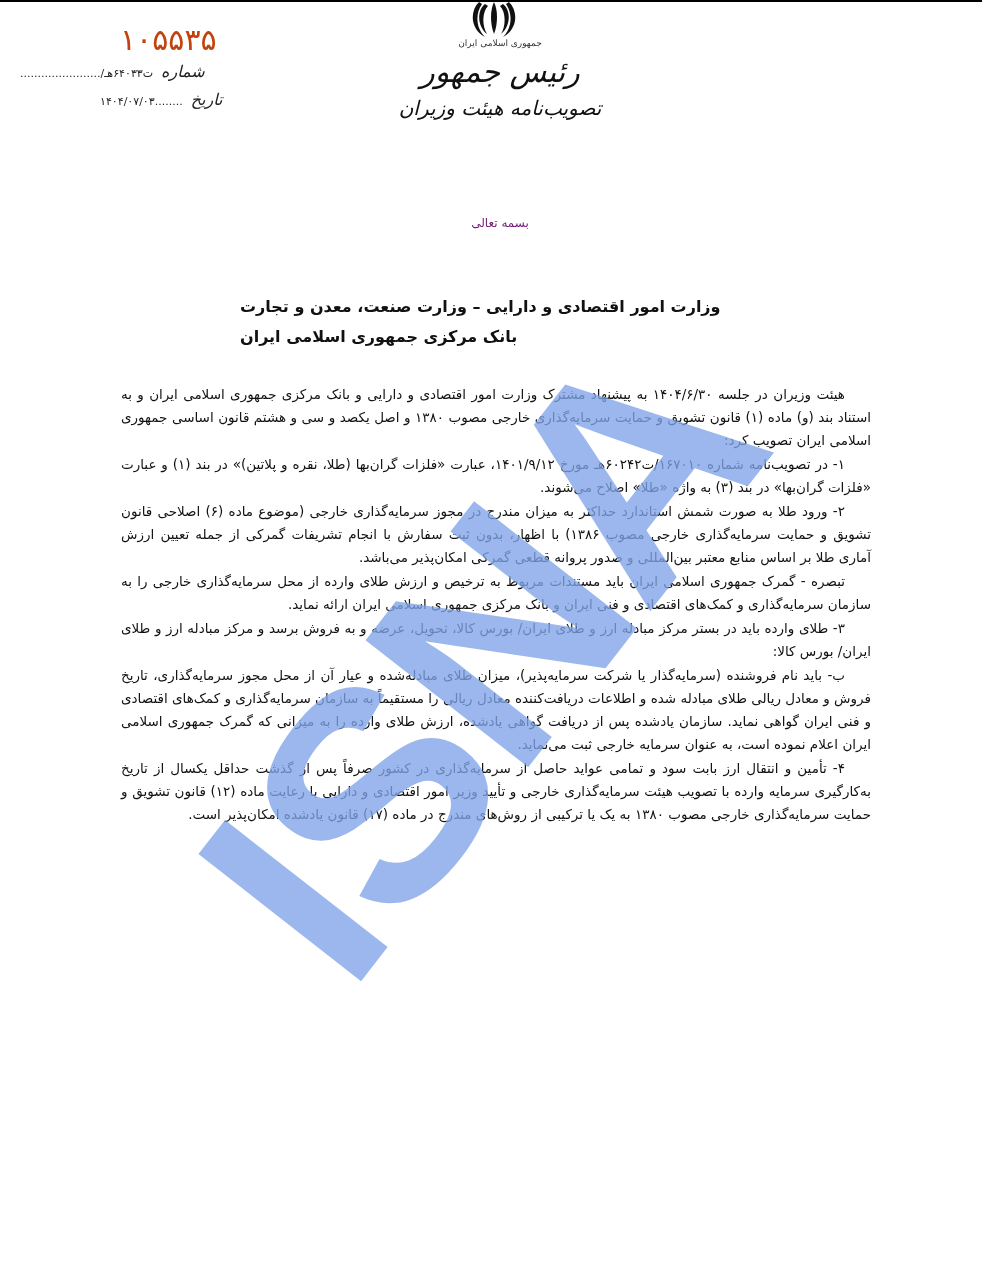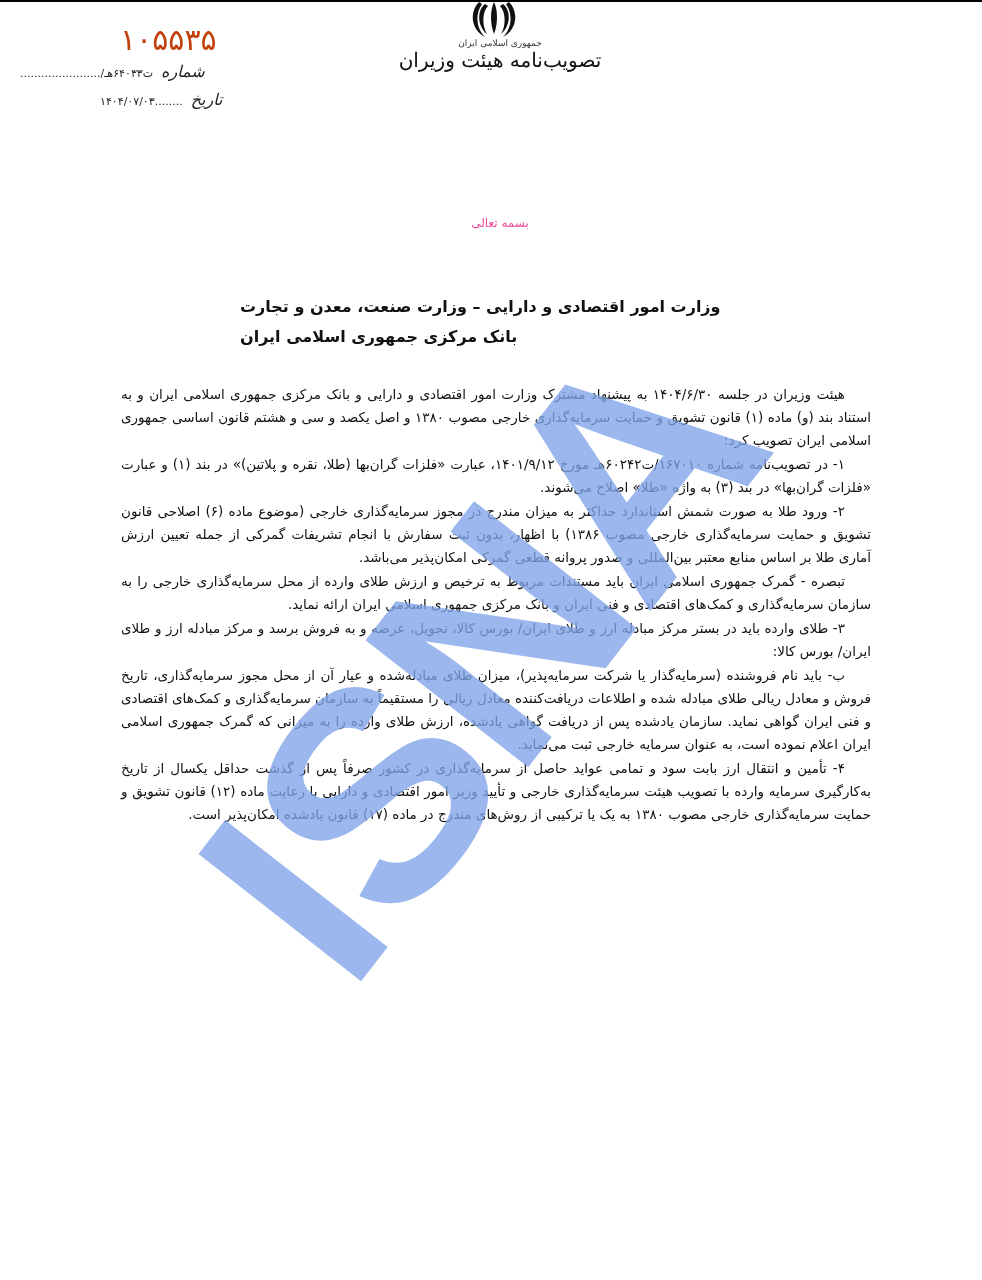--- a/index.html
+++ b/index.html
@@ -9,22 +9,22 @@
   .meta .bignum{position:absolute;left:100px;top:0;font-size:30px;letter-spacing:2px;direction:ltr;font-family:"DejaVu Sans",sans-serif;color:#c2410c;}
   .meta .row{position:absolute;display:flex;gap:8px;align-items:baseline;white-space:nowrap;}
   .meta .row1{left:0;top:40px;}
   .meta .row2{left:80px;top:68px;}
   .meta .lbl{font-style:italic;font-family:"DejaVu Serif",serif;font-size:16px;}
   .meta .val{font-size:11px;direction:ltr;}
   .emblem{position:absolute;left:471px;top:0;width:46px;height:38px;}
   .letterhead{position:absolute;left:380px;top:38px;width:240px;text-align:center;direction:rtl;font-family:"DejaVu Serif",serif;}
   .letterhead .rep{font-size:9px;color:#333;text-align:center;}
   .letterhead .pres{font-size:30px;font-style:italic;margin-top:6px;line-height:36px;}
-  .letterhead .cab{font-size:20px;}
-  .bism{position:absolute;left:250px;top:212px;width:500px;text-align:center;direction:rtl;font-size:12px;color:#ec4899;line-height:22px;}
+  .letterhead .cab{font-size:20px;font-style:italic;margin-top:6px;}
+  .bism{position:absolute;left:250px;top:212px;width:500px;text-align:center;direction:rtl;font-size:12px;color:#701a75;line-height:22px;}
   .addressees{position:absolute;left:240px;top:292px;width:520px;text-align:left;direction:rtl;font-weight:bold;font-size:16px;line-height:30px;}
   .body{position:absolute;left:120px;top:382px;width:752px;direction:rtl;text-align:justify;font-size:13.5px;line-height:23px;color:#111;}
   .body p{margin:1px;text-indent:26px;}
   .watermark{position:absolute;left:100px;top:420px;width:760px;height:480px;pointer-events:none;}
   .watermark span{position:absolute;left:50%;top:50%;transform:translate(-50%,-50%) rotate(-52deg);font-family:"Liberation Sans",sans-serif;font-weight:bold;font-size:300px;color:#7fa4e8;opacity:0.78;letter-spacing:-6px;white-space:nowrap;}
 </style>
 </head>
 <body>
 
 <div class="topline"></div>
@@ -46,20 +46,21 @@
     <path d="M23 2 C19 10 19 24 23 34 C27 24 27 10 23 2 Z" fill="#111"></path>
     <path d="M14 4 C6 10 6 26 16 34 C11 26 11 12 17 6 Z" fill="#111"></path>
     <path d="M32 4 C40 10 40 26 30 34 C35 26 35 12 29 6 Z" fill="#111"></path>
     <path d="M8 2 C-2 12 0 30 14 37 C5 28 4 14 11 4 Z" fill="#111"></path>
     <path d="M38 2 C48 12 46 30 32 37 C41 28 42 14 35 4 Z" fill="#111"></path>
   </svg>
 </div>
 
 <div class="letterhead">
   <div class="rep">جمهوری اسلامی ایران</div>
+  <div class="pres">رئیس جمهور</div>
   <div class="cab">تصویب‌نامه هیئت وزیران</div>
 </div>
 
 <div class="bism">
   <div>بسمه تعالی</div>
 </div>
 
 <div class="addressees">
   <div>وزارت امور اقتصادی و دارایی – وزارت صنعت، معدن و تجارت</div>
   <div>بانک مرکزی جمهوری اسلامی ایران</div>

